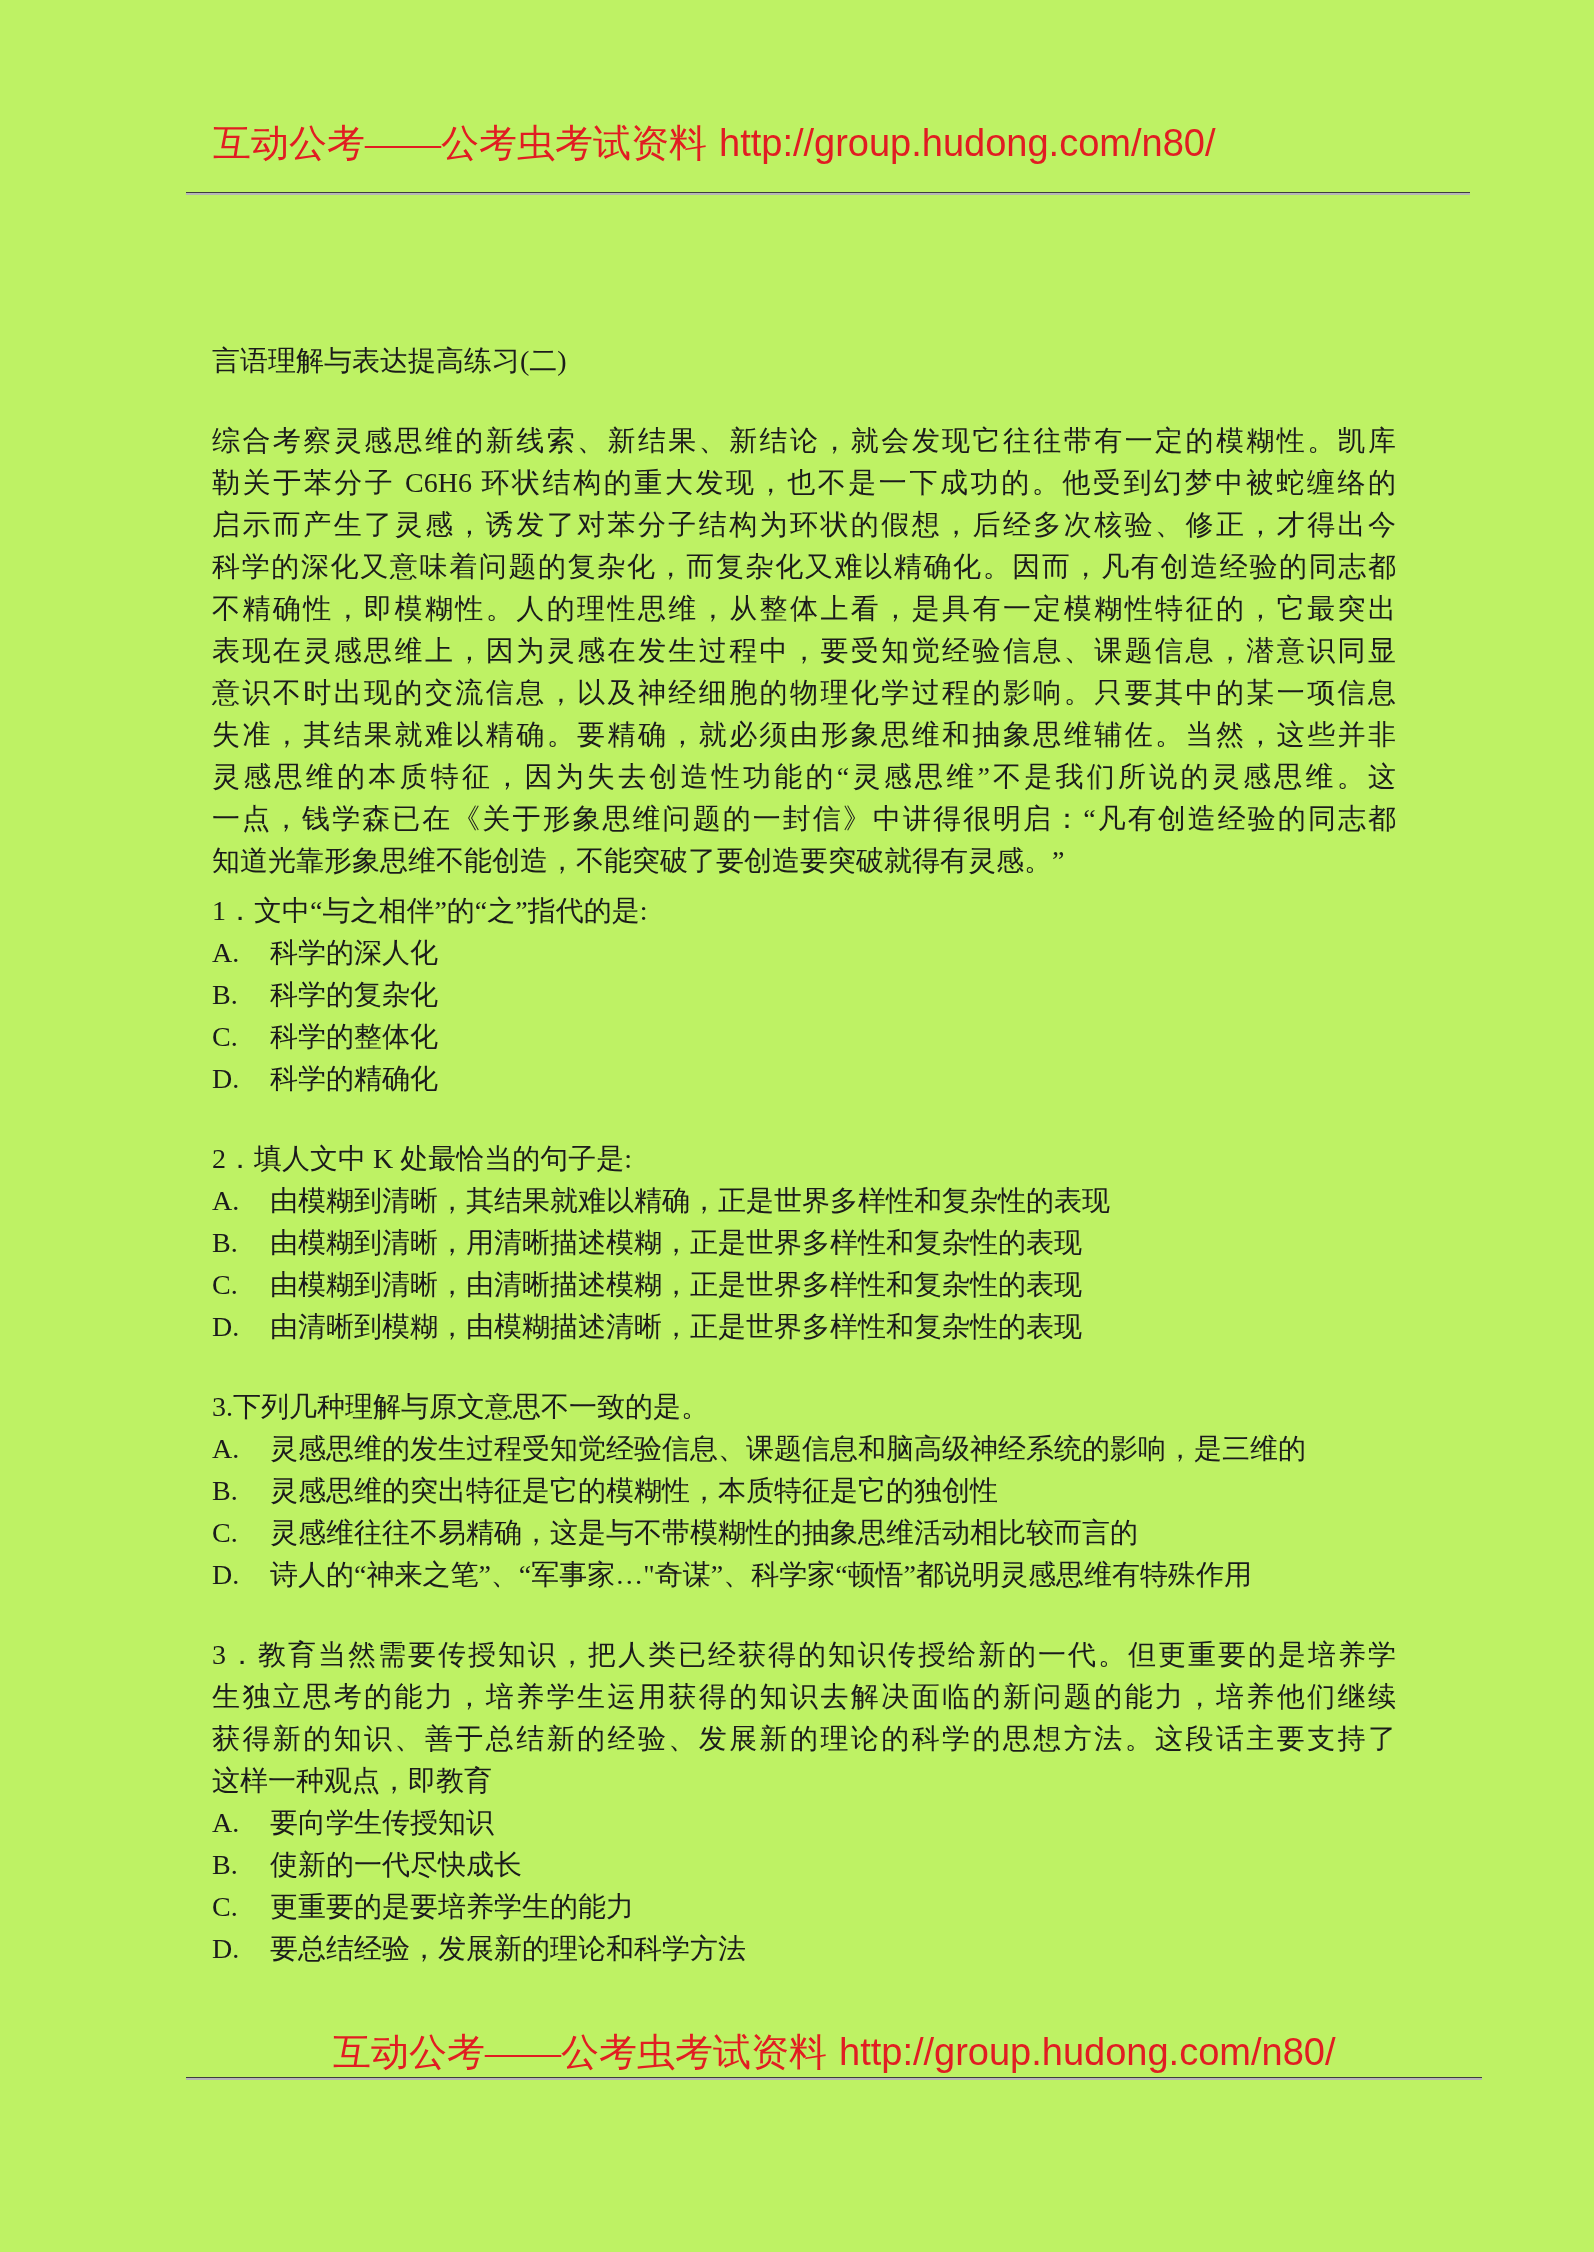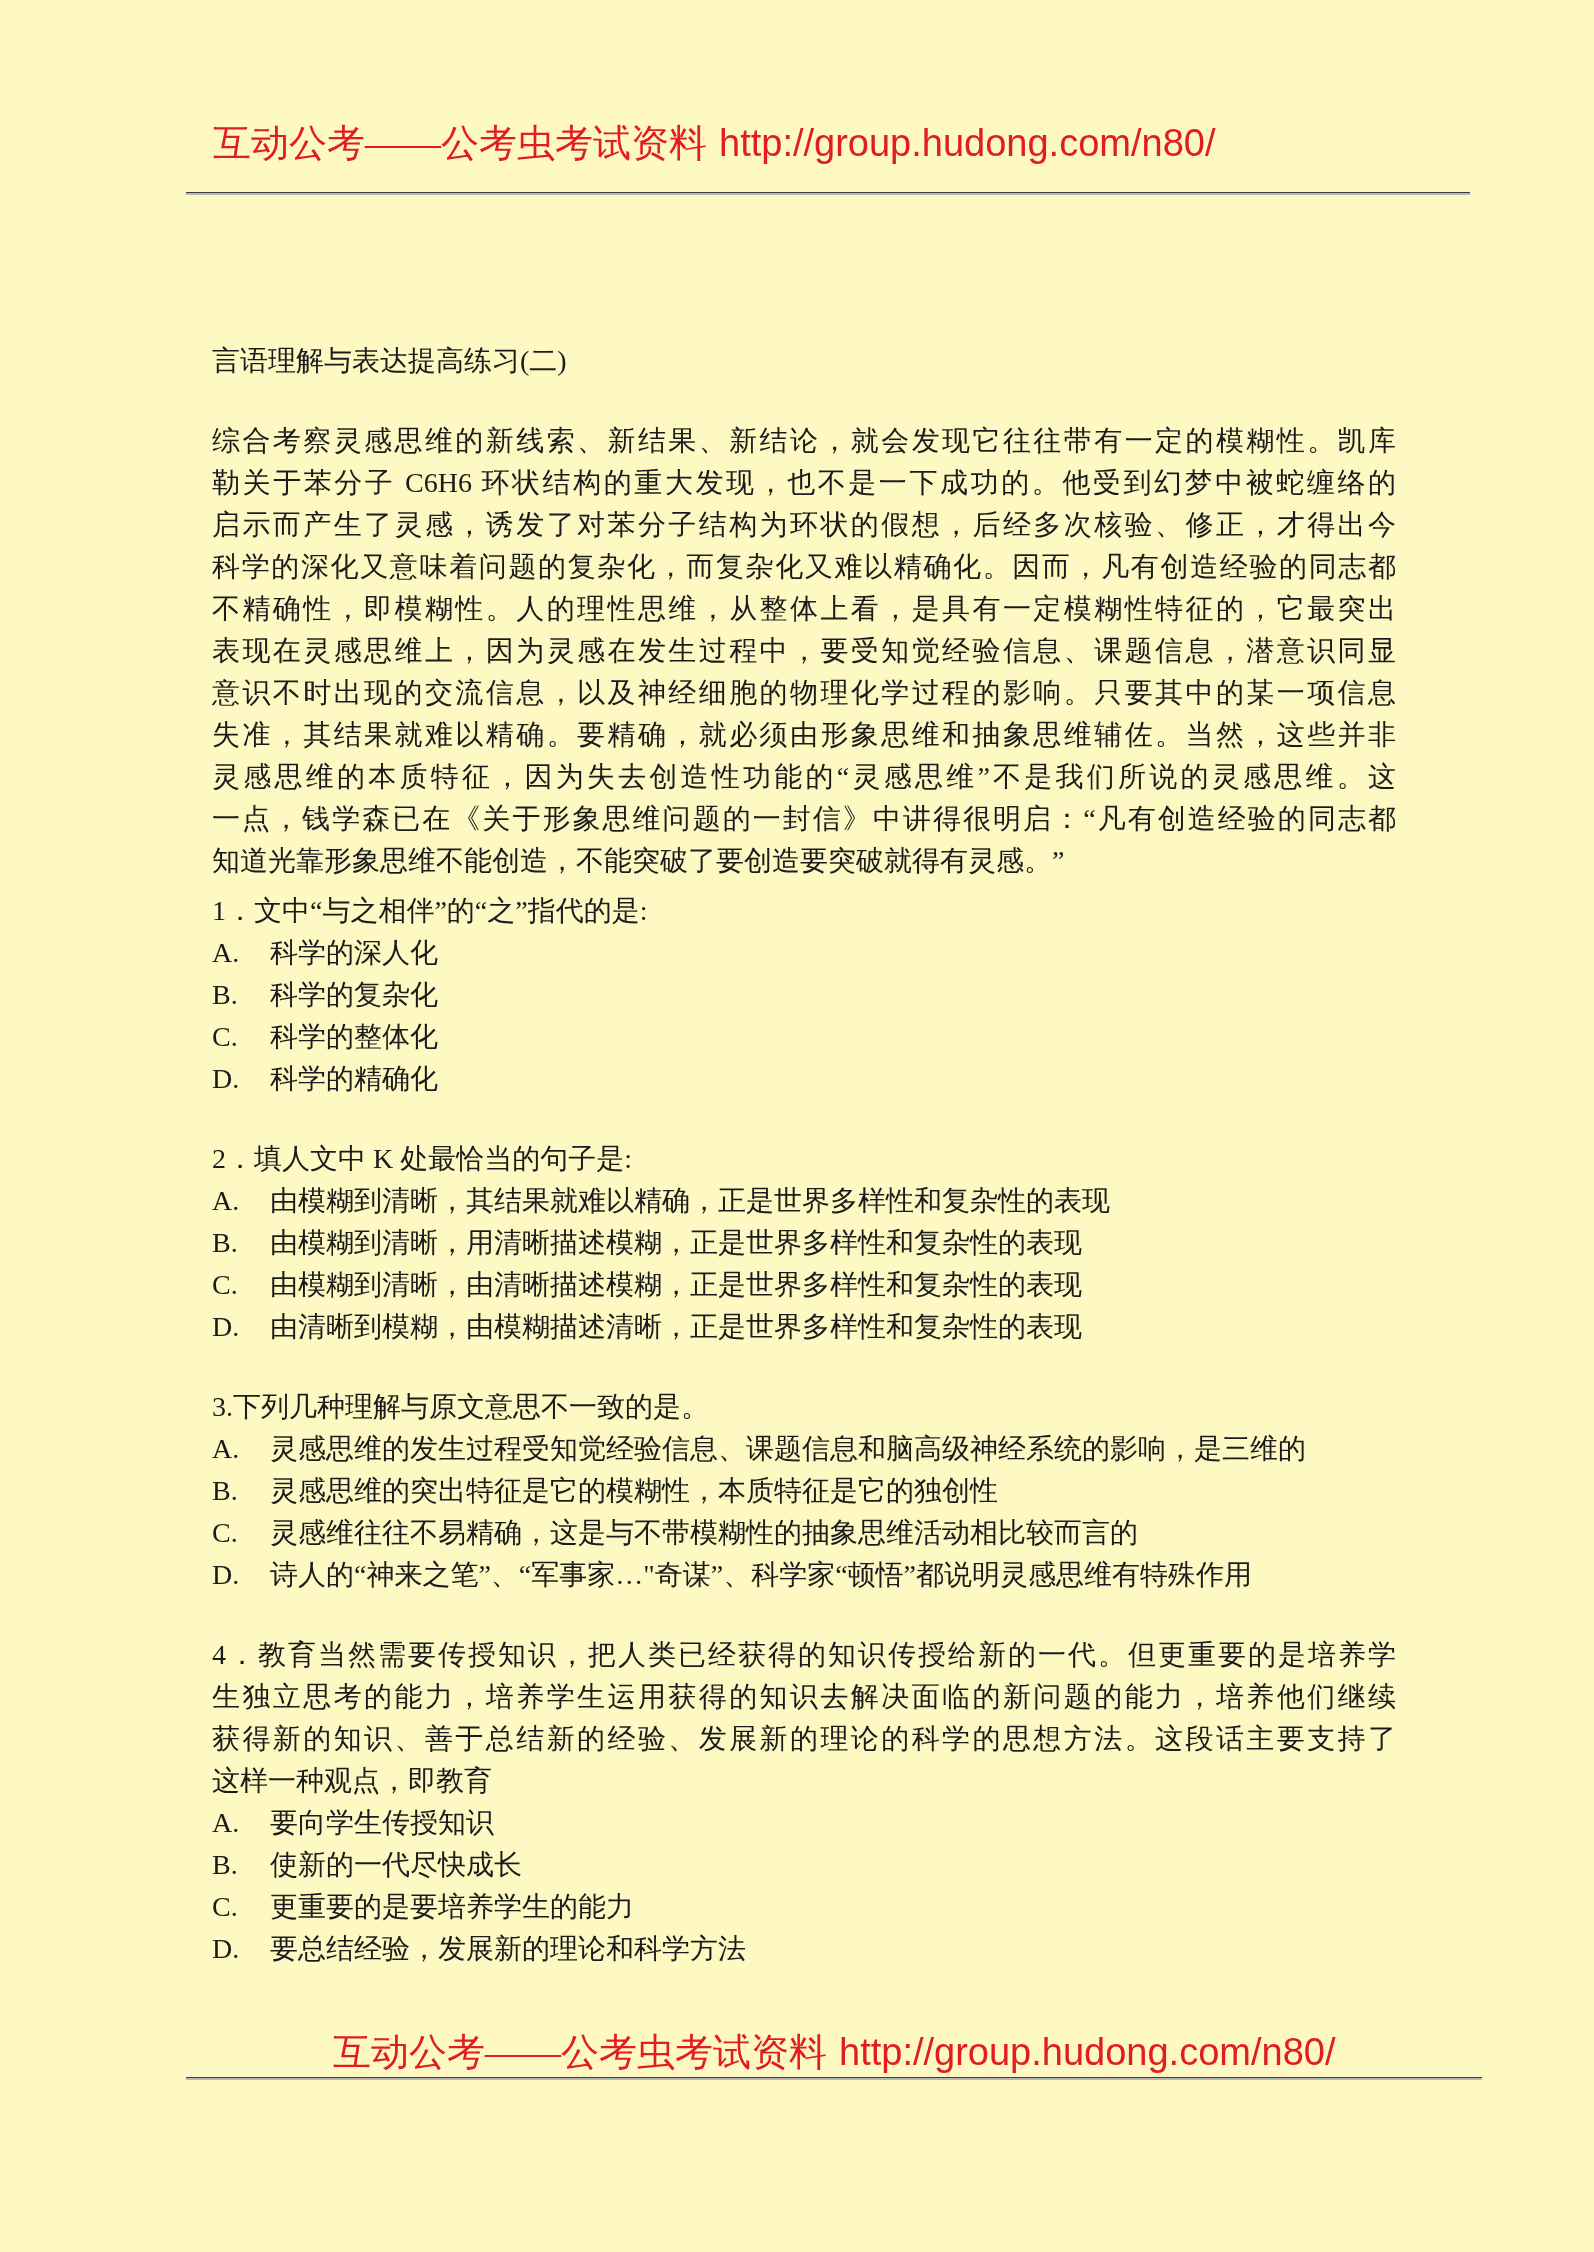--- a/index.html
+++ b/index.html
@@ -9,21 +9,21 @@
   * { margin: 0; padding: 0; box-sizing: border-box; }
   html, body { background: #ffffff; }
   body {
     font-family: "Liberation Serif", "DejaVu Serif", serif;
     width: 1594px;
   }
   .page {
     position: relative;
     width: 1594px;
     height: 2252px;
-    background: #fef9c3;
+    background: #bef264;
     overflow: hidden;
   }
   .red-banner {
     position: absolute;
     white-space: nowrap;
     color: var(--accent);
     font-size: 38px;
     line-height: 46px;
   }
   .header-banner { left: 213px; top: 120px; }
@@ -134,21 +134,21 @@
       <div class="opt">
         <span class="opt-label">C.</span><span class="opt-text">灵感维往往不易精确，这是与不带模糊性的抽象思维活动相比较而言的</span>
       </div>
       <div class="opt">
         <span class="opt-label">D.</span><span class="opt-text">诗人的“神来之笔”、“军事家…"奇谋”、科学家“顿悟”都说明灵感思维有特殊作用</span>
       </div>
     </div>
 
     <div class="question">
       <div class="stem-lines">
-        <div class="pline fill">4．教育当然需要传授知识，把人类已经获得的知识传授给新的一代。但更重要的是培养学</div>
+        <div class="pline fill">3．教育当然需要传授知识，把人类已经获得的知识传授给新的一代。但更重要的是培养学</div>
         <div class="pline fill">生独立思考的能力，培养学生运用获得的知识去解决面临的新问题的能力，培养他们继续</div>
         <div class="pline fill">获得新的知识、善于总结新的经验、发展新的理论的科学的思想方法。这段话主要支持了</div>
         <div class="pline">这样一种观点，即教育</div>
       </div>
       <div class="opt">
         <span class="opt-label">A.</span><span class="opt-text">要向学生传授知识</span>
       </div>
       <div class="opt">
         <span class="opt-label">B.</span><span class="opt-text">使新的一代尽快成长</span>
       </div>

